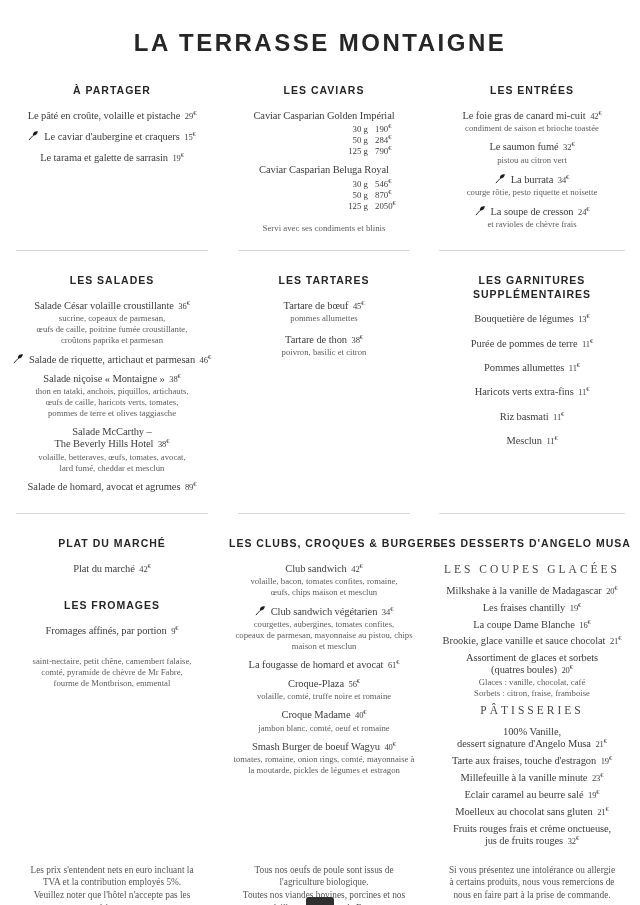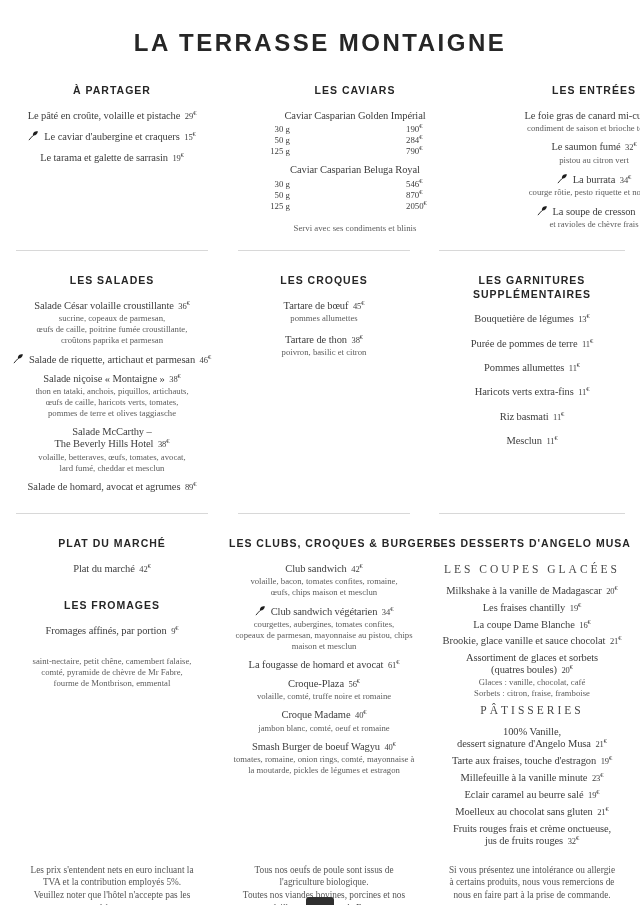--- a/index.html
+++ b/index.html
@@ -21,21 +21,21 @@
     font-family:"Liberation Sans", sans-serif;
     font-weight:700;
     font-size:24px;
     letter-spacing:2.5px;
     color:var(--heading);
     padding-top:30px;
     line-height:1.1;
   }
   #menu-root{display:block; margin-top:28px;}
   .band{display:grid; grid-template-columns:224px 200px 216px;}
-  .band-1{min-height:148px;gap:31px;}
+  .band-1{min-height:148px;}
   .band-2{min-height:214px; padding-top:8px;}
   .band-3{min-height:298px; padding-top:8px;}
   .col{padding:0 5px; text-align:center;}
   .sec-title{
     font-family:"Liberation Sans", sans-serif;
     font-weight:700;
     font-size:10.5px;
     letter-spacing:1px;
     color:var(--heading);
     margin:0 0 12px;
@@ -47,21 +47,21 @@
     font-size:10.5px;
     line-height:1.18;
     color:var(--body-text);
     letter-spacing:-0.1px;
   }
   .price{font-size:8.5px; margin-left:2px; white-space:nowrap;}
   sup.eur{font-size:6.5px; line-height:0;}
   .desc{margin-top:1px; font-size:8.7px; line-height:1.25; color:var(--muted-text);}
   .desc-gap{margin-top:19px;}
   .sizes{margin-top:2px; font-size:8.8px; color:var(--body-text);}
-  .size-row{display:flex; justify-content:space-between; line-height:1.25;}
+  .size-row{display:flex; justify-content:flex-end; line-height:1.25;}
   .size{width:30px; text-align:right; margin-right:7px;}
   .sprice{width:44px; text-align:left;}
   .note{font-size:8.8px; color:var(--muted-text); margin-top:11px;}
   .sub-title{
     font-weight:400; font-size:11.5px; letter-spacing:3px;
     color:#474747; margin:2px 0 10px; white-space:nowrap;
   }
   .veg{
     display:inline-block; width:11px; height:11px;
     margin-right:5px; vertical-align:-1px; color:var(--icon);
@@ -244,21 +244,21 @@
               </div>
             </div>
             <div class="item">
               <div class="item-line"><span>Salade de homard, avocat et agrumes</span> <span class="price">89<sup class="eur">€</sup></span></div>
             </div>
           </section>
         </div>
         <div class="col">
           <section class="section sec-les-tartares">
             <h2 class="sec-title">
-              <div class="sec-title-line">LES CROQUES</div>
+              <div class="sec-title-line">LES TARTARES</div>
             </h2>
             <div class="item">
               <div class="item-line"><span>Tartare de bœuf</span> <span class="price">45<sup class="eur">€</sup></span></div>
               <div class="desc">
                 <div class="desc-line">pommes allumettes</div>
               </div>
             </div>
             <div class="item">
               <div class="item-line"><span>Tartare de thon</span> <span class="price">38<sup class="eur">€</sup></span></div>
               <div class="desc">

